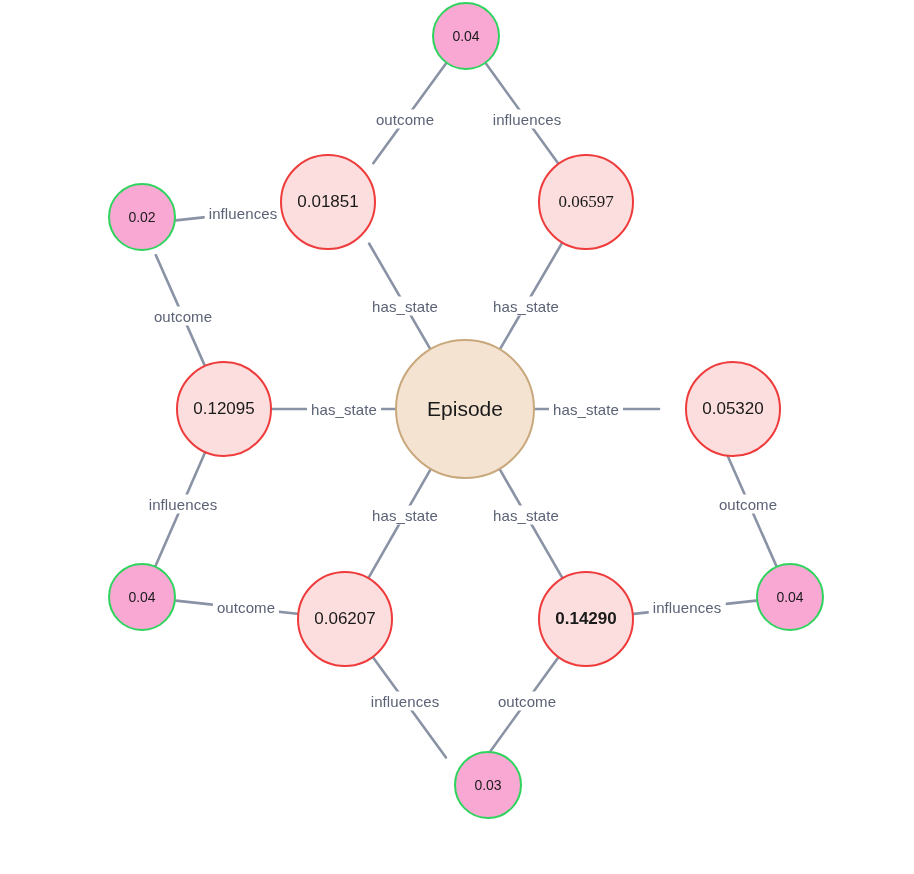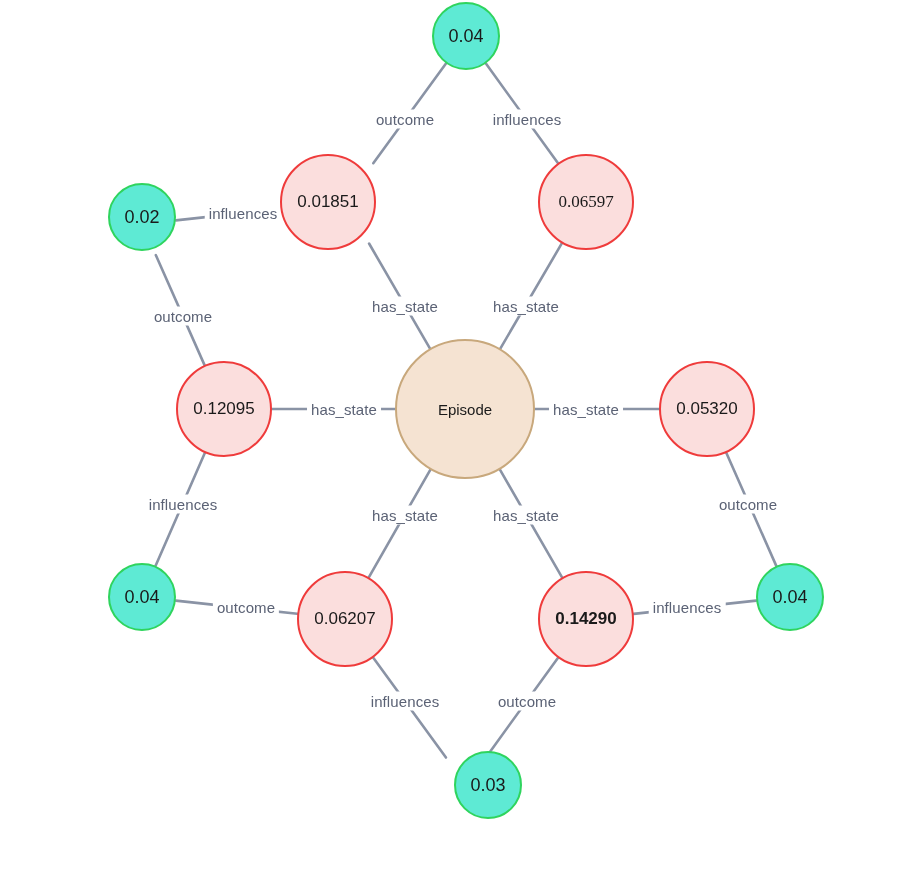--- a/index.html
+++ b/index.html
@@ -50,31 +50,31 @@
     align-items: center;
     justify-content: center;
     box-sizing: border-box;
     font-family: "Liberation Sans", sans-serif;
     color: #1a1a1a;
     text-align: center;
   }
   .node-center {
     background: #f5e3d2;
     border: 2px solid #c8a87c;
-    font-size: 15px;
+    font-size: 21px;
   }
   .node-state {
     background: #fbdedd;
     border: 2.5px solid #ef3b3b;
     font-size: 17px;
   }
   .node-outcome {
-    background: #5eead4;
+    background: #f9a8d4;
     border: 2.5px solid #2fd45e;
-    font-size: 18px;
+    font-size: 14px;
   }
 </style>
 </head>
 <body>
 
 <div id="graph-canvas">
   <svg class="graph-svg" viewBox="0 0 914 874" xmlns="http://www.w3.org/2000/svg">
     <g id="edges-group">
         <line x1="369.0734609103308" y1="243.52672007032066" x2="429.8928695057675" y2="348.440199897449" class="edge-line"></line>
         <line x1="561.7768592114728" y1="243.4395879605383" x2="500.3254136499355" y2="348.56726755754835" class="edge-line"></line>
@@ -110,21 +110,21 @@
       <div class="edge-label" style="left: 748px; top: 504px;">outcome</div>
       <div class="edge-label" style="left: 687px; top: 607px;">influences</div>
       <div class="edge-label" style="left: 405px; top: 701px;">influences</div>
       <div class="edge-label" style="left: 527px; top: 701px;">outcome</div>
     </div>
   <div id="nodes-layer">
       <div class="node node-center" style="left: 465px; top: 409px; width: 140px; height: 140px;">Episode</div>
       <div class="node node-state" style="left: 328px; top: 202px; width: 96px; height: 96px;">0.01851</div>
       <div class="node node-state" style="left: 586px; top: 202px; width: 96px; height: 96px; font-family: Liberation Serif, serif;">0.06597</div>
       <div class="node node-state" style="left: 224px; top: 409px; width: 96px; height: 96px;">0.12095</div>
-      <div class="node node-state" style="left: 707px; top: 409px; width: 96px; height: 96px;">0.05320</div>
+      <div class="node node-state" style="left: 733px; top: 409px; width: 96px; height: 96px;">0.05320</div>
       <div class="node node-state" style="left: 345px; top: 619px; width: 96px; height: 96px;">0.06207</div>
       <div class="node node-state" style="left: 586px; top: 619px; width: 96px; height: 96px; font-weight: bold;">0.14290</div>
       <div class="node node-outcome" style="left: 466px; top: 36px; width: 68px; height: 68px;">0.04</div>
       <div class="node node-outcome" style="left: 142px; top: 217px; width: 68px; height: 68px;">0.02</div>
       <div class="node node-outcome" style="left: 142px; top: 597px; width: 68px; height: 68px;">0.04</div>
       <div class="node node-outcome" style="left: 790px; top: 597px; width: 68px; height: 68px;">0.04</div>
       <div class="node node-outcome" style="left: 488px; top: 785px; width: 68px; height: 68px;">0.03</div>
     </div>
 </div>
 

